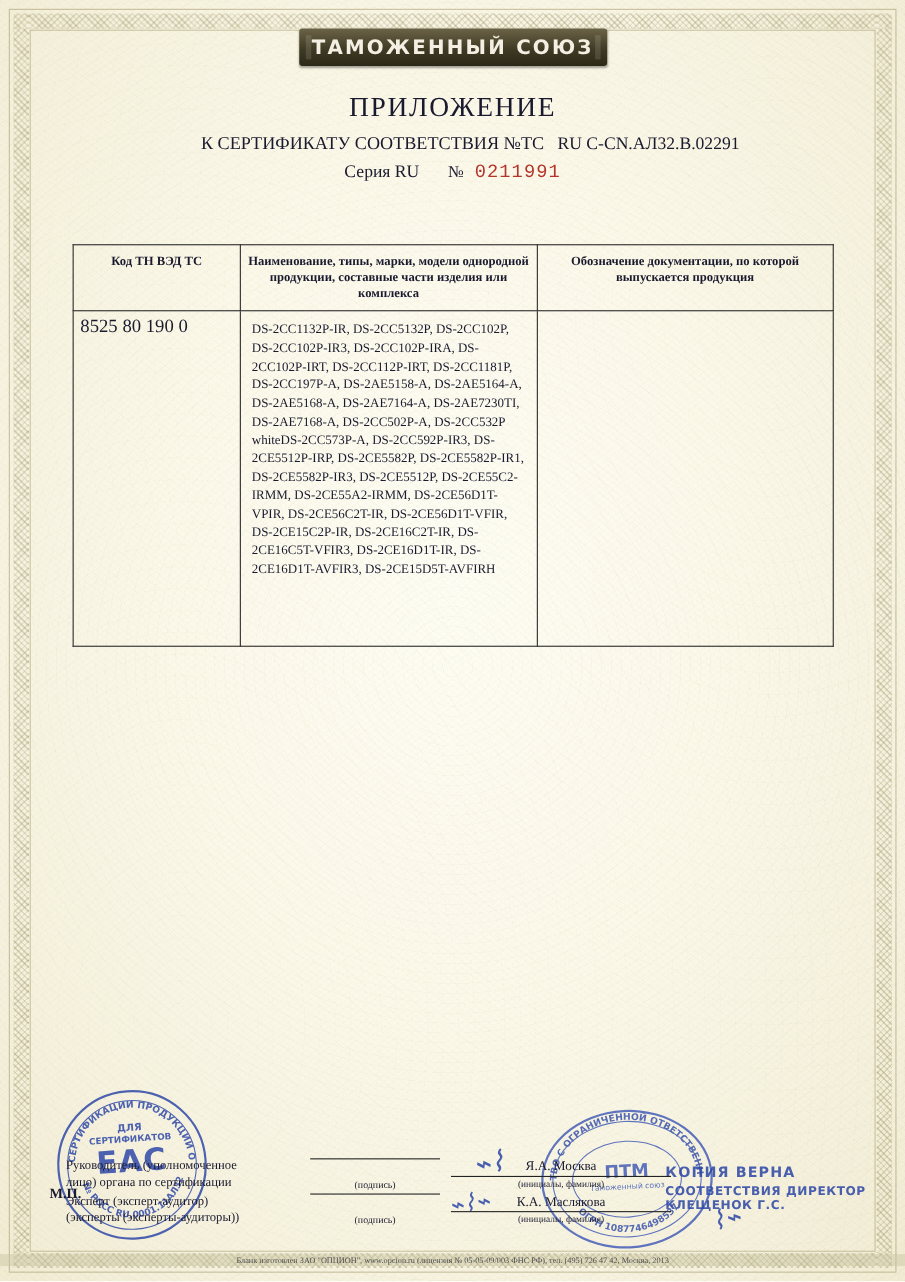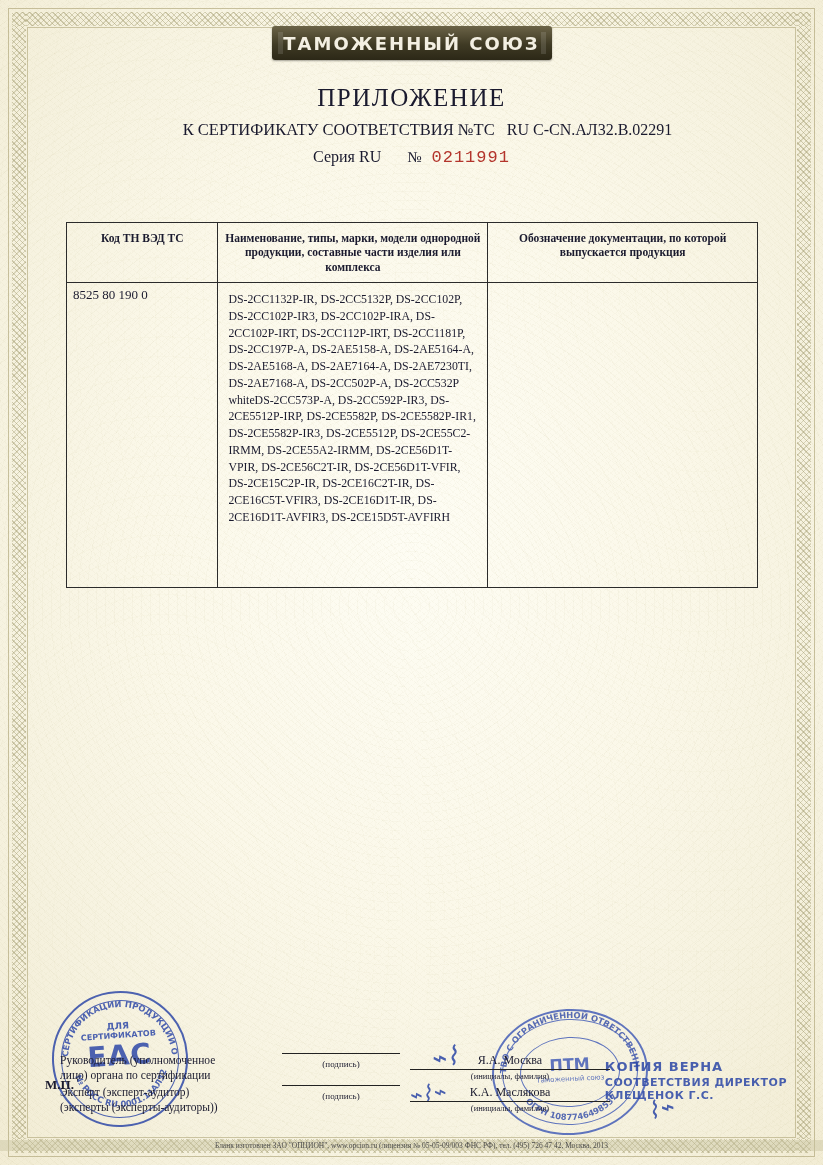--- a/index.html
+++ b/index.html
@@ -163,21 +163,21 @@
     font-weight: bold;
     text-align: center;
     padding: 8px 6px;
     line-height: 1.25;
   }
   .col1 { width: 148px; }
   .col2 { width: 272px; }
   .col3 { width: 272px; }
 
   td.code {
-    font-size: 13px;
+    font-size: 17px;
     padding: 4px 6px 0 6px;
     height: 18px;
   }
   td.models {
     font-size: 11.8px;
     line-height: 1.42;
     padding: 8px 10px 10px 10px;
     height: 286px;
   }
   td.docs { }
@@ -197,21 +197,21 @@
   }
   .sign-role {
     width: 212px;
     line-height: 1.3;
   }
   .sign-line {
     width: 118px;
     text-align: center;
     border-top: 1px solid #222;
     font-size: 9px;
-    padding-top: 5px;
+    padding-top: 18px;
     margin: 0 10px;
   }
   .sign-name {
     width: 200px;
     text-align: center;
     font-size: 12px;
     line-height: 1.25;
   }
   .sign-name .sub {
     display: block;

